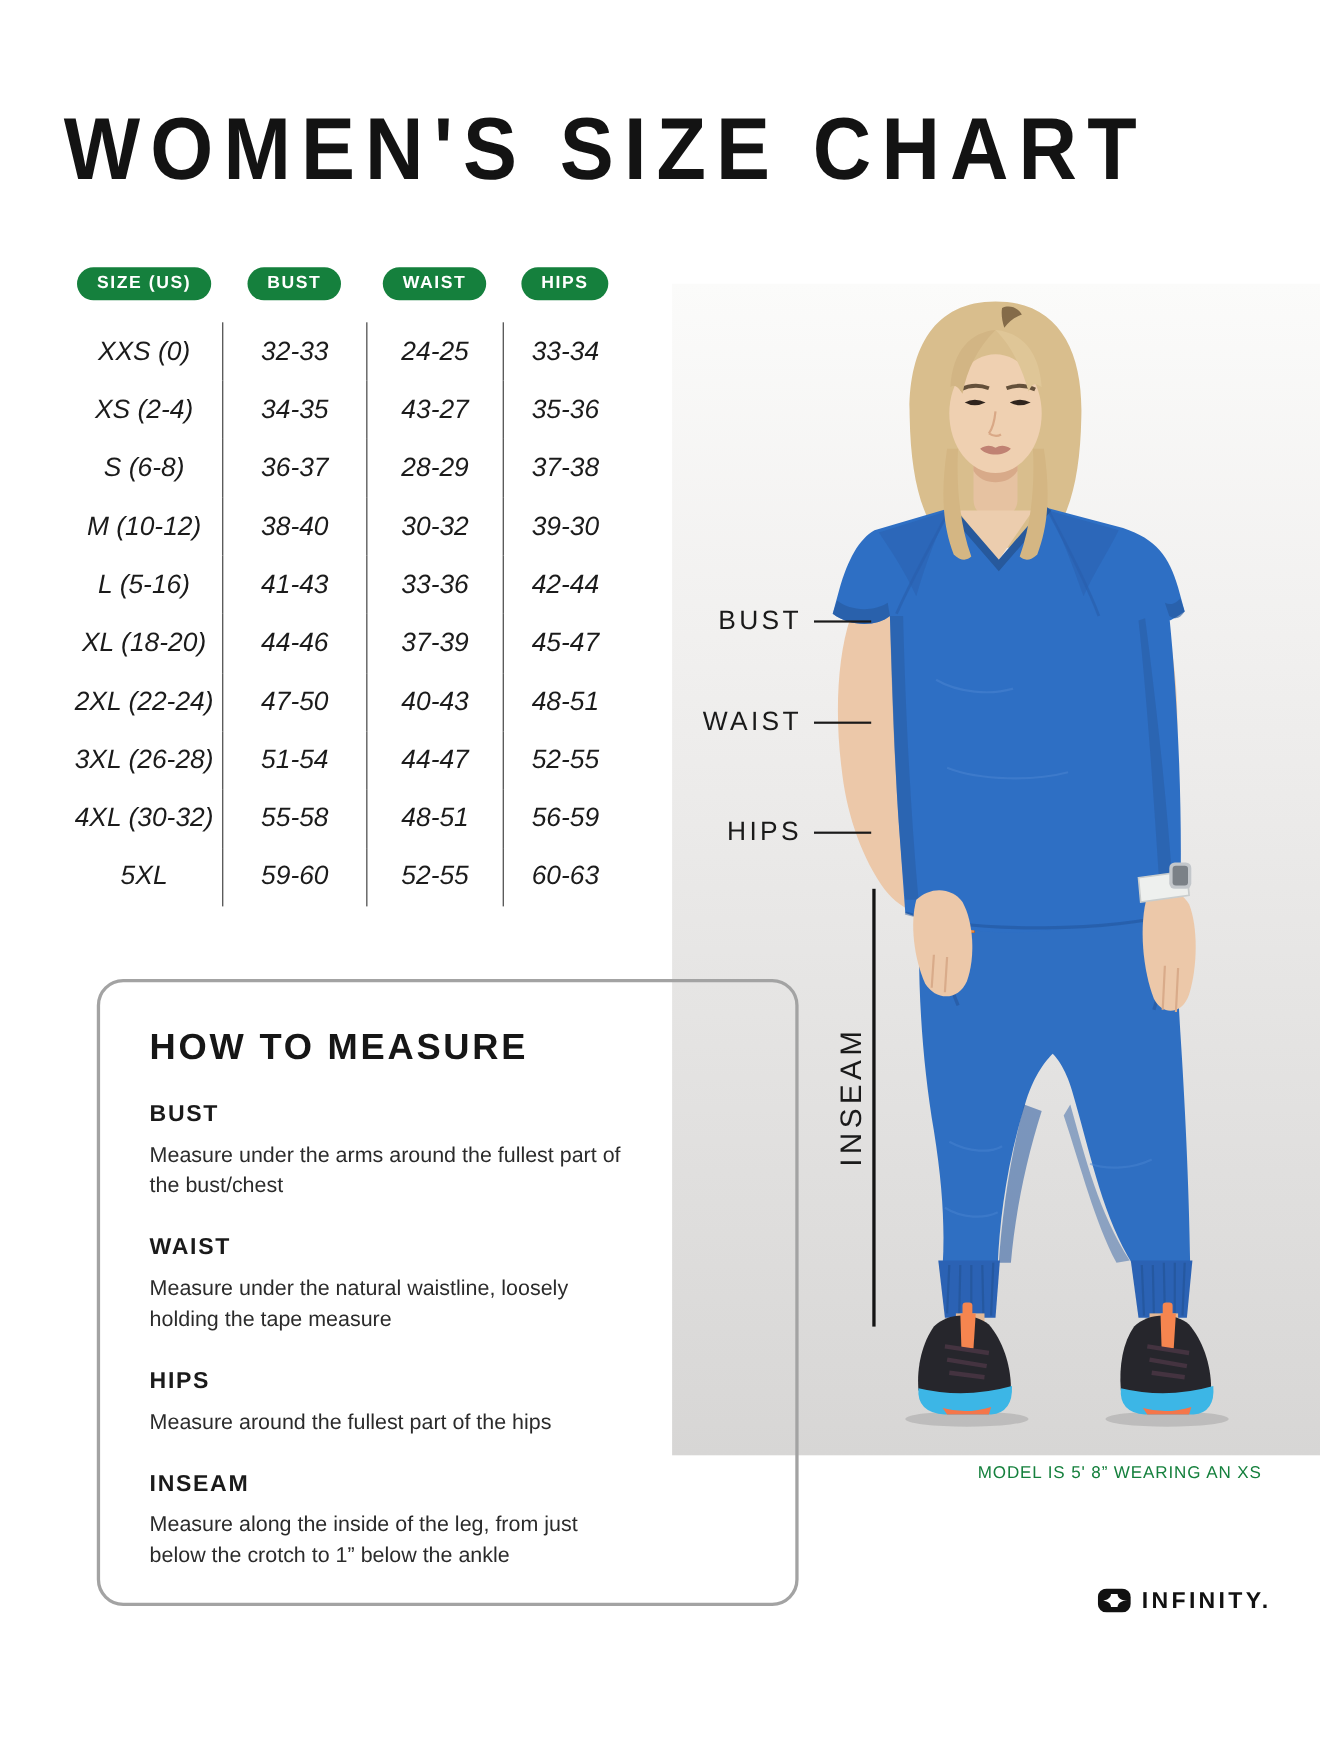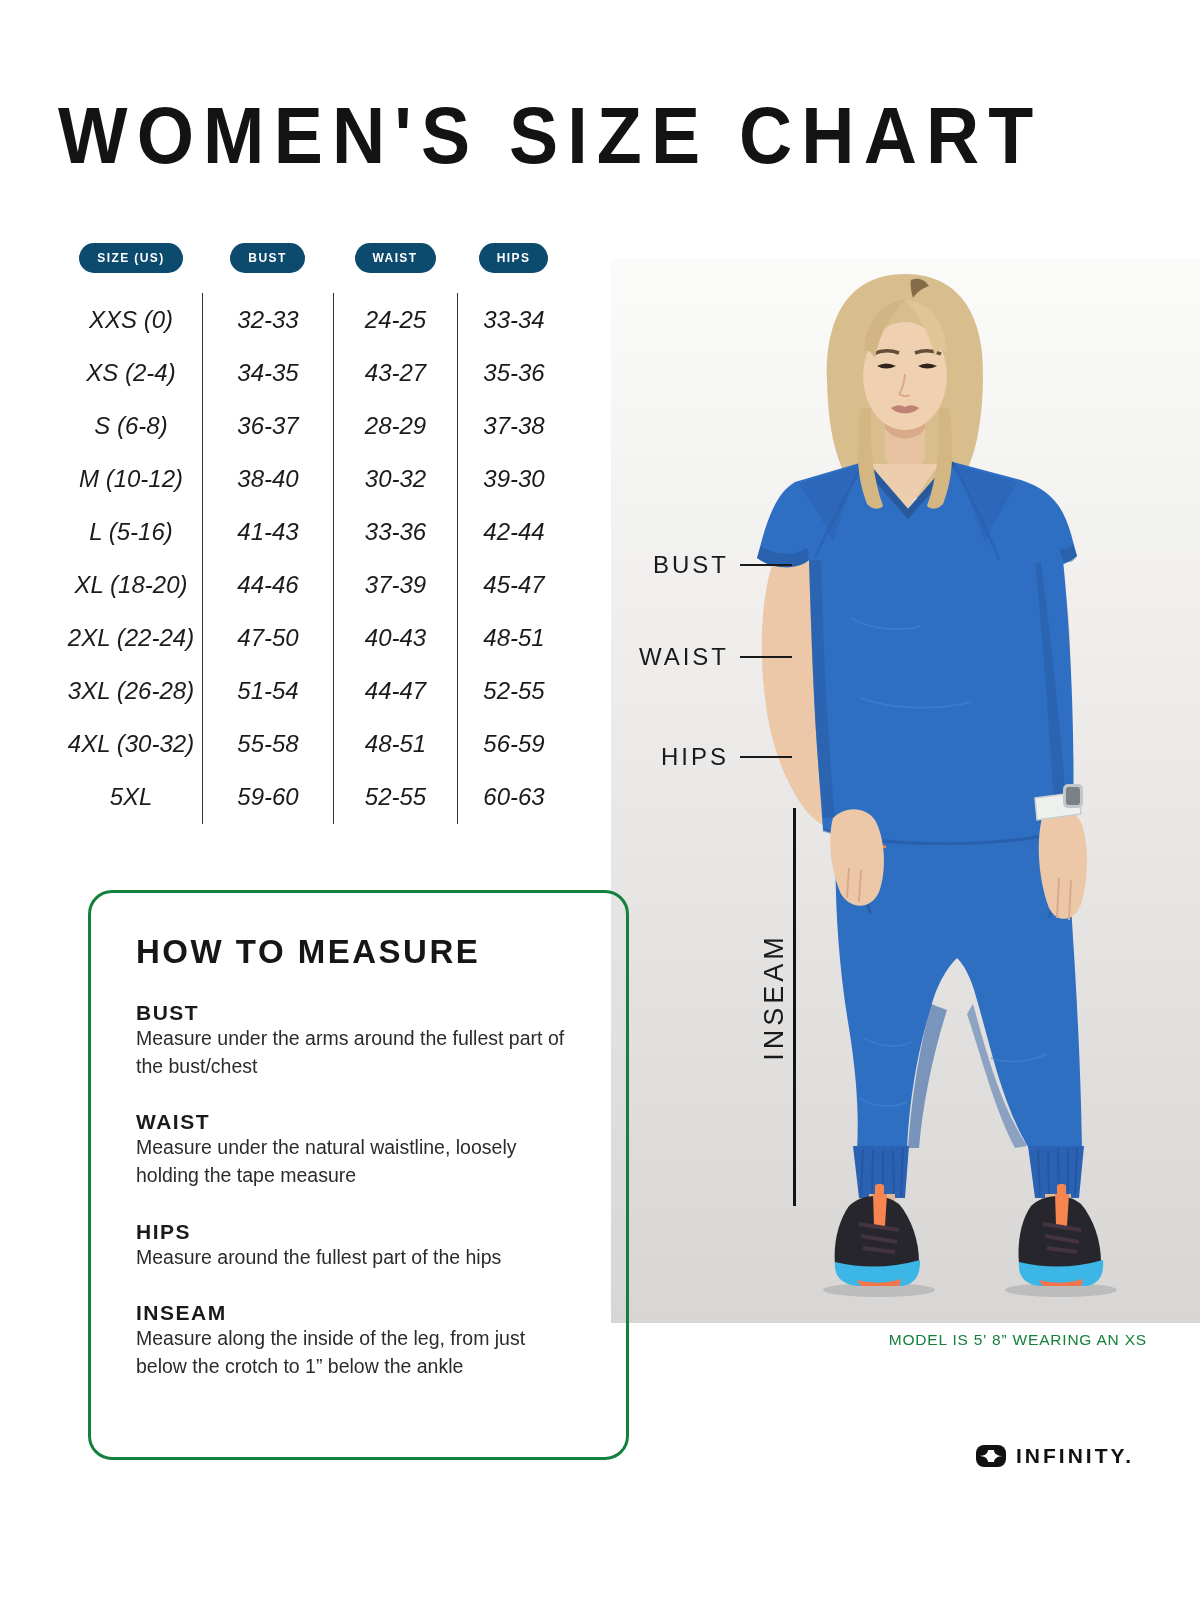--- a/index.html
+++ b/index.html
@@ -16,21 +16,21 @@
     transform:scaleX(.92); transform-origin:left center; white-space:nowrap;
   }
 
   
   .pill-row {
     position:absolute; left:60px; top:243px; width:510px;
     display:grid; grid-template-columns:142px 131px 124px 113px;
   }
   .pill {
     justify-self:center; height:30px; padding:0 18px; border-radius:15px;
-    background:#0c4a6e; color:#ffffff; font-size:12px; font-weight:bold;
+    background:#15803d; color:#ffffff; font-size:16px; font-weight:bold;
     letter-spacing:1.4px; display:flex; align-items:center; justify-content:center;
     white-space:nowrap;
   }
   .size-rows {
     position:absolute; left:60px; top:293px; width:510px;
     display:grid; grid-template-columns:142px 131px 124px 113px; grid-auto-rows:53.1px;font-style:italic;
   }
   .size-rows .cell {
     display:flex; align-items:center; justify-content:center;
     font-size:24px; color:#1b1b1b; white-space:nowrap;
@@ -63,30 +63,30 @@
     font-size:27px; letter-spacing:4px; color:#1a1a1a; white-space:nowrap;
   }
 
   .model-caption {
     position:absolute; right:53px; top:1331px;
     font-size:15.5px; letter-spacing:.8px; color:#15803d; white-space:nowrap;
   }
 
   
   .measure-box {
-    position:absolute; left:88px; top:890px; width:541px; height:570px;
-    border:3px solid #15803d; border-radius:24px; background:transparent;
+    position:absolute; left:88px; top:890px; width:638px; height:570px;
+    border:3px solid #a3a3a3; border-radius:24px; background:transparent;
     padding:40px 45px 0 45px;
   }
   .measure-title { font-size:33px; font-weight:bold; letter-spacing:2.5px; color:#161616; margin-bottom:30px; }
   .measure-label { font-size:21px; font-weight:bold; letter-spacing:1.5px; color:#1a1a1a; margin-top:30px; }
-  .measure-text  { font-size:19.5px; line-height:1.42; color:#2b2b2b; margin-top:0; max-width:445px; }
-
-  
-  .brand { position:absolute; right:66px; top:1444px; display:flex; align-items:center; gap:10px; }
+  .measure-text  { font-size:19.5px; line-height:1.42; color:#2b2b2b; margin-top:12px; max-width:445px; }
+
+  
+  .brand { position:absolute; right:44px; top:1444px; display:flex; gap:10px; }
   .brand .wordmark { font-size:21px; font-weight:bold; letter-spacing:3px; color:#111111; white-space:nowrap; }
 </style>
 </head>
 <body>
 
 <div class="page">
 
   <div class="page-title">WOMEN'S SIZE CHART</div>
 
   <div class="pill-row">

